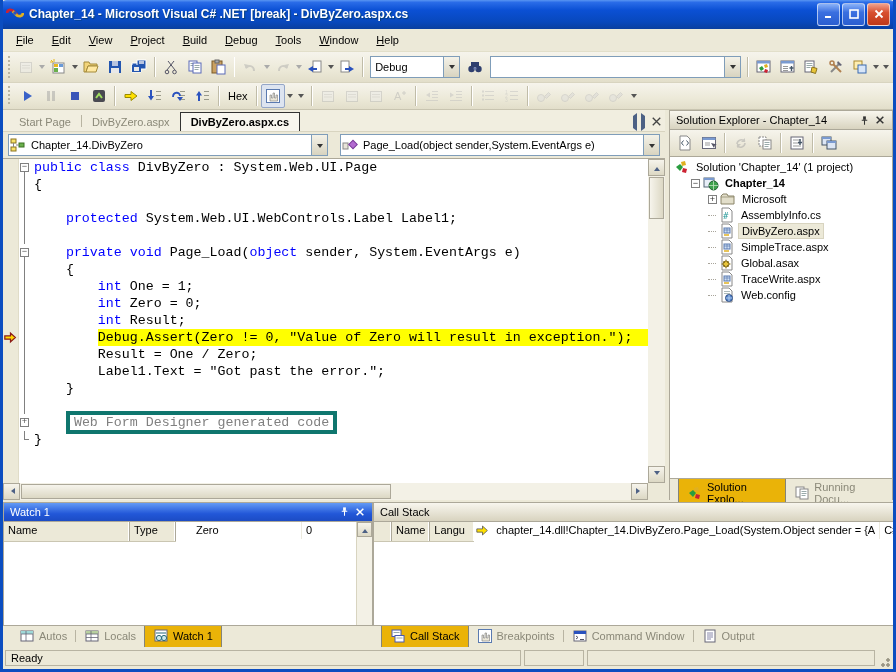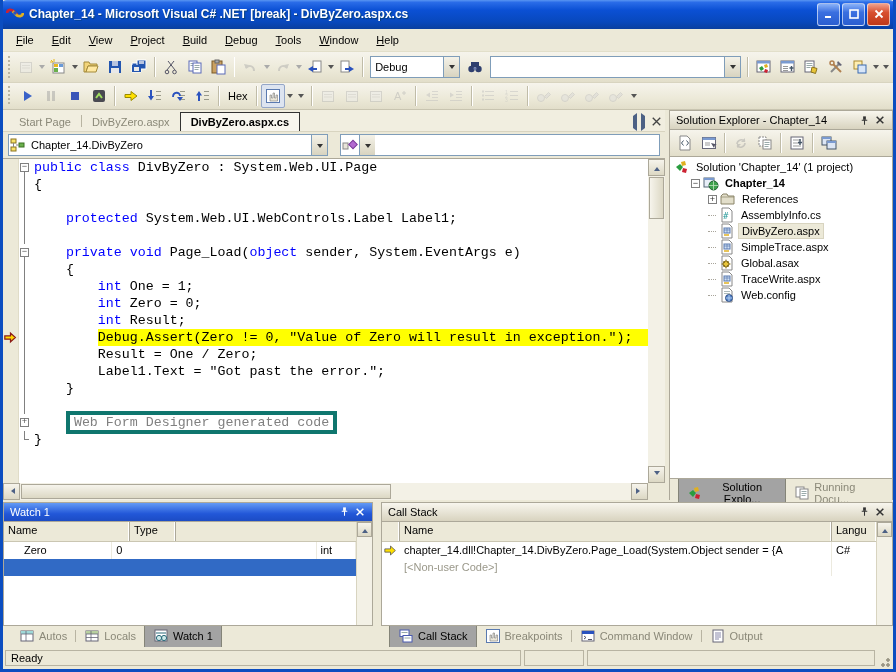--- a/index.html
+++ b/index.html
@@ -101,31 +101,31 @@
   .ti{height:16px;display:flex;align-items:center;gap:3px;white-space:nowrap;}
   .ti .explbl{width:9px;height:9px;border:1px solid #808080;background:#fff;font-size:9px;line-height:7px;text-align:center;color:#333;box-sizing:border-box;flex:none;}
   .ti .stub{width:8px;border-top:1px dotted #a8a49a;flex:none;}
   .ti .lbl{padding:1px 3px;}
   .ti .lbl.sel{background:#ece9d8;border:1px solid #d8d4c0;}
   .ti .lbl.b{font-weight:bold;}
   .ti svg{flex:none;}
   
   .btabs{height:21px;display:flex;align-items:flex-start;background:#ece9d8;padding-left:8px;}
   .btab{display:flex;align-items:center;gap:4px;padding:2px 8px 3px;color:#8a8878;margin-top:0;}
-  .btab.active{background:#a3a3a3;border:1px solid #848478;border-top:none;color:#000;text-align:center;}
+  .btab.active{background:#eab308;border:1px solid #848478;border-top:none;color:#000;}
   .btab svg{flex:none;}
   .btabsep{width:1px;height:12px;background:#b8b4a2;margin-top:4px;}
   
   .bottomrow{height:148px;display:flex;padding-top:2px;}
   .bpanel{display:flex;flex-direction:column;}
   .watchpanel{width:370px;}
   .gap{width:8px;}
   .callpanel{flex:1;}
   .gridwrap{flex:1;background:#fff;border:1px solid #aca899;border-top:none;display:flex;min-height:0;}
-  .gridmain{flex:1;display:flex;flex-direction:column;min-width:0;}
+  .gridmain{flex:1;display:flex;flex-direction:row;min-width:0;}
   .ghead{height:19px;display:flex;background:#ece9d8;border-bottom:1px solid #cac6b2;flex:none;}
   .gh{padding:2px 4px;border-right:1px solid #aca899;box-shadow:inset -1px 0 0 #fff;box-sizing:border-box;white-space:nowrap;overflow:hidden;}
   .grow{height:17px;display:flex;flex:none;align-items:flex-start;}
   .gc{padding:0 4px;border-right:1px solid #eceadf;box-sizing:border-box;white-space:nowrap;overflow:hidden;height:100%;display:flex;align-items:center;}
   .grow.sel{background:#316ac5;}
   .grow.sel .gc{border-right-color:#316ac5;color:#fff;}
   .grow .dim{color:#9a988a;}
   .gsb{width:15px;background:#f3f1e6;border-left:1px solid #d8d4c0;display:flex;flex-direction:column;}
   .gsb .sbtn{width:15px;height:15px;}
   
@@ -617,20 +617,21 @@
               <i></i>
             </span>
         </div>
         <div class="combo" style="flex:1">
           <span class="cicon" id="methodicon">
               <svg width="16" height="16" viewBox="0 0 16 16">
                 <rect x="1" y="6" width="5" height="6" fill="#e8e4d8" stroke="#888"></rect>
                 <rect x="8" y="4.5" width="6" height="6" transform="rotate(45 11 7.5)" fill="#b26ad0" stroke="#7a3a9a"></rect>
               </svg>
             </span>
+          <span class="cv">Page_Load(object sender,System.EventArgs e)</span>
           <span class="cbtn">
               <i></i>
             </span>
         </div>
       </div>
       <div class="edbody">
         <div class="codearea">
           <div class="bpmcol"></div>
           <div class="omcol"></div>
           <div id="codeview">
@@ -783,21 +784,21 @@
             <span class="lbl b">Chapter_14</span>
           </div>
           <div class="ti" style="padding-left:38px">
             <span class="explbl">+</span>
             <span style="display:flex">
               <svg width="16" height="16" viewBox="0 0 16 16">
                 <path d="M1 5l2-2h4l1 2h6v8H1z" fill="#e2deca" stroke="#8a8468"></path>
                 <path d="M1 6h13" stroke="#8a8468" stroke-width="0.7"></path>
               </svg>
             </span>
-            <span class="lbl">References</span>
+            <span class="lbl">Microsoft</span>
           </div>
           <div class="ti" style="padding-left:38px">
             <span class="stub"></span>
             <span style="display:flex">
               <svg width="16" height="16" viewBox="0 0 16 16">
                 <path d="M3 1h7l3 3v11H3z" fill="#fff" stroke="#888"></path>
                 <text x="4" y="12" font-size="9" fill="#2e9d9d" font-family="monospace">#</text>
               </svg>
             </span>
             <span class="lbl">AssemblyInfo.cs</span>

